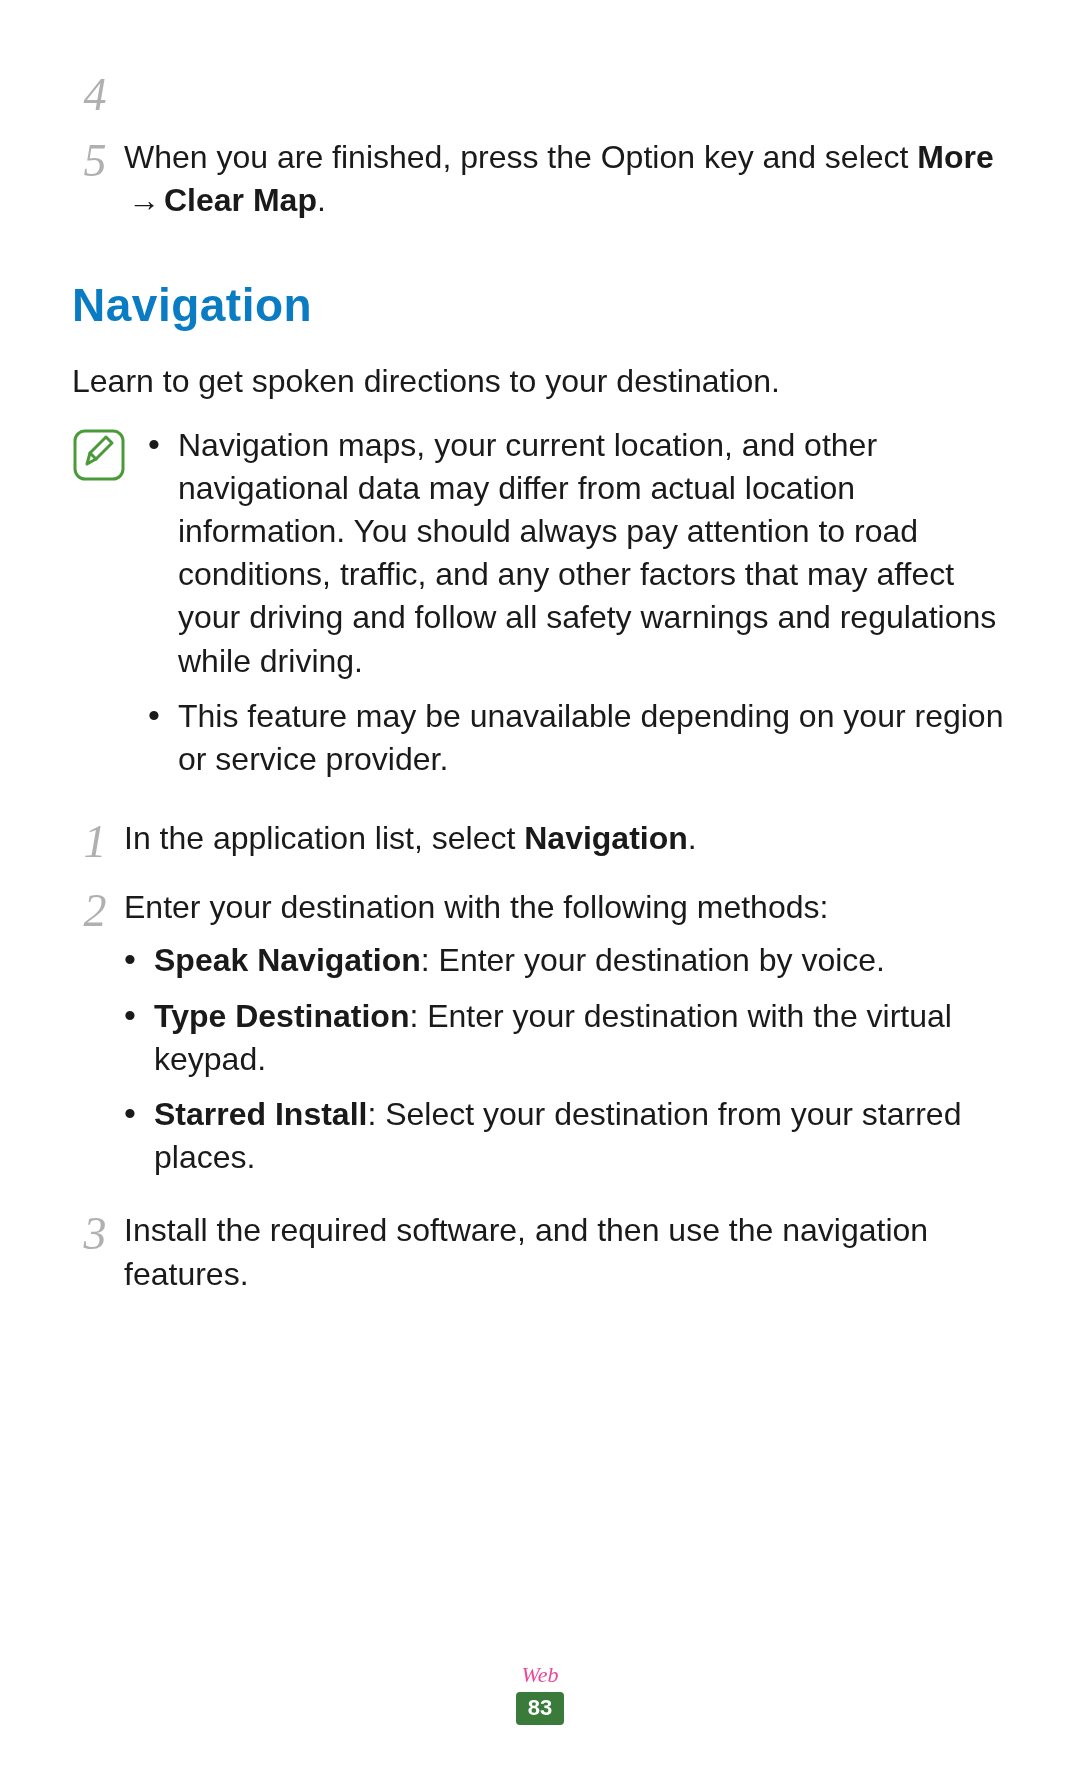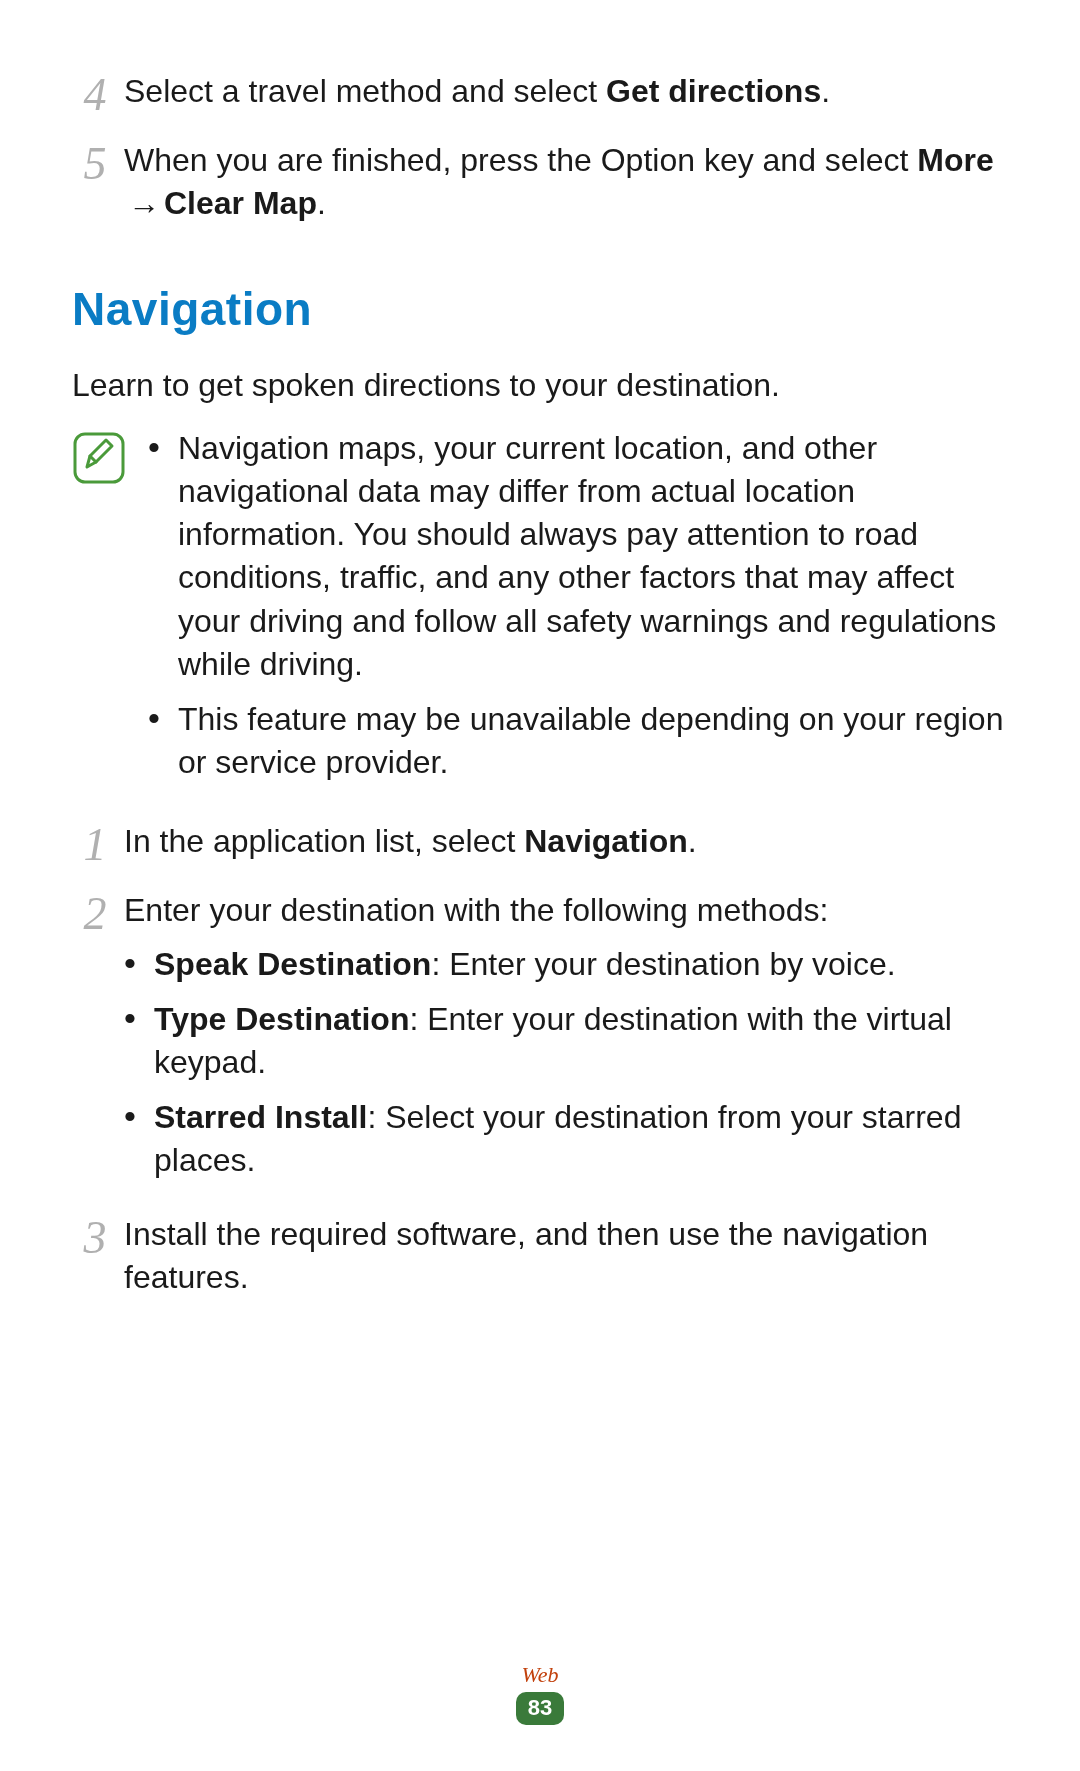--- a/index.html
+++ b/index.html
@@ -17,35 +17,34 @@
   .note { display: flex; align-items: flex-start; margin-bottom: 24px; }
   .note-icon { flex: 0 0 54px; height: 54px; margin-right: 22px; margin-top: 4px; }
   .note-body { flex: 1; font-size: 32px; line-height: 1.35; }
   .bullets { list-style: none; }
   .bullets li { position: relative; padding-left: 30px; margin-bottom: 12px; }
   .bullets li::before { content: "•"; position: absolute; left: 0; top: 0; font-size: 34px; line-height: 1.2; }
   .sub-bullets { list-style: none; margin-top: 10px; }
   .sub-bullets li { position: relative; padding-left: 30px; margin-bottom: 12px; font-size: 32px; line-height: 1.35; }
   .sub-bullets li::before { content: "•"; position: absolute; left: 0; top: 0; font-size: 34px; line-height: 1.2; }
   .footer { position: absolute; bottom: 46px; left: 0; width: 100%; text-align: center; }
-  .footer-section { font-family: Georgia, "Times New Roman", serif; font-style: italic; font-size: 22px; color: #c2410c; margin-bottom: 4px; }
-  .footer-badge { display: inline-block; min-width: 48px; padding: 2px 12px; background: #3a7a3a; color: #fff; font-size: 22px; font-weight: 600; border-radius: 10px; line-height: 1.3; }
+  .footer-section { font-family: Georgia, "Times New Roman", serif; font-style: italic; font-size: 22px; color: #ec4899; margin-bottom: 4px; }
+  .footer-badge { display: inline-block; min-width: 48px; padding: 2px 12px; background: #3a7a3a; color: #fff; font-size: 22px; font-weight: 600; border-radius: 4px; line-height: 1.3; }
   .note-svg-rect { fill: none; stroke: #4a9a3a; stroke-width: 3; }
   .note-svg-pen { fill: none; stroke: #4a9a3a; stroke-width: 3; stroke-linecap: round; stroke-linejoin: round; }
 </style>
 </head>
 <body>
 
 <div class="page">
 
   <ol class="steps" id="top-steps">
       <li class="step">
         <div class="step-num">4</div>
         <div class="step-body">
-          <p><span>Select a travel method and select </span><b>Get directions</b><span>.</span></p>
         </div>
       </li>
       <li class="step">
         <div class="step-num">5</div>
         <div class="step-body">
           <p><span>When you are finished, press the Option key and select </span><b>More</b><span class="arrow"> → </span><b>Clear Map</b><span>.</span></p>
         </div>
       </li>
     </ol>
 
@@ -73,21 +72,21 @@
         <div class="step-num">1</div>
         <div class="step-body">
           <p><span>In the application list, select </span><b>Navigation</b><span>.</span></p>
         </div>
       </li>
       <li class="step">
         <div class="step-num">2</div>
         <div class="step-body">
           <p><span>Enter your destination with the following methods:</span></p>
           <ul class="sub-bullets">
-            <li><b>Speak Destination</b><span>: Enter your destination by voice.</span></li>
+            <li><b>Speak Navigation</b><span>: Enter your destination by voice.</span></li>
             <li><b>Type Destination</b><span>: Enter your destination with the virtual keypad.</span></li>
             <li><b>Starred Install</b><span>: Select your destination from your starred places.</span></li>
           </ul>
         </div>
       </li>
       <li class="step">
         <div class="step-num">3</div>
         <div class="step-body">
           <p><span>Install the required software, and then use the navigation features.</span></p>
         </div>

